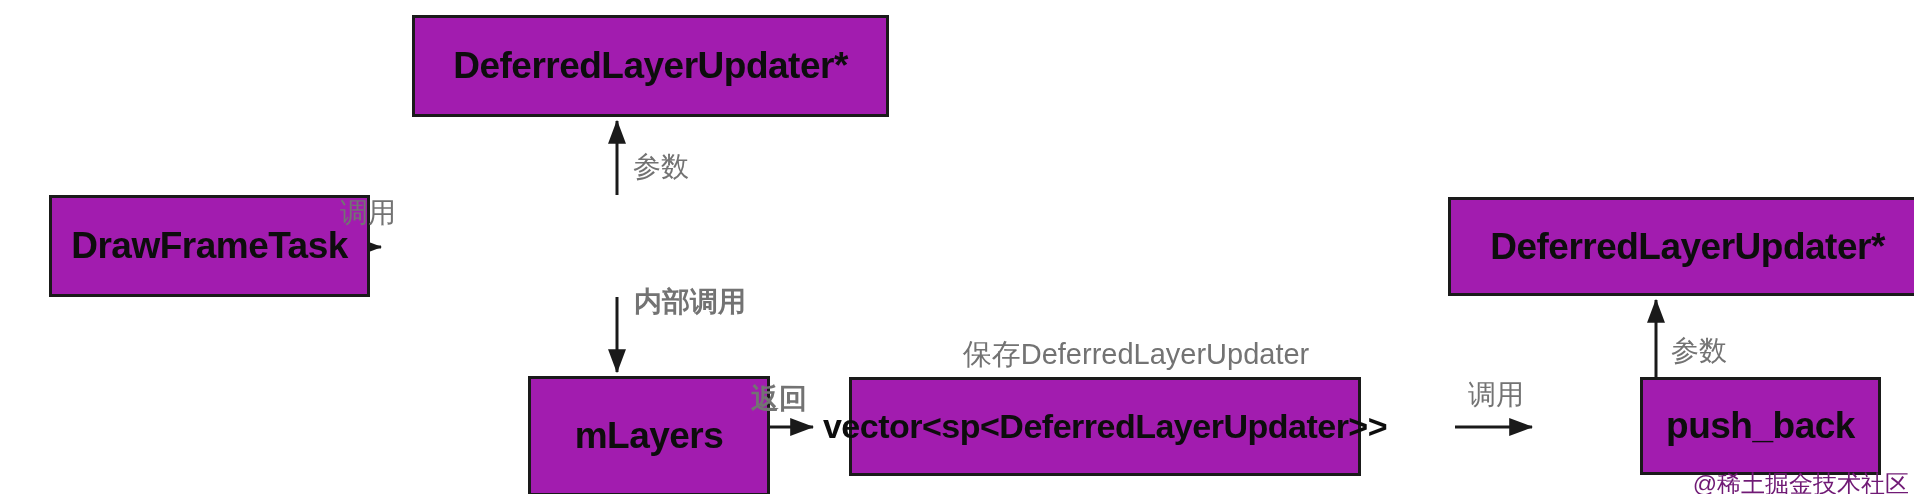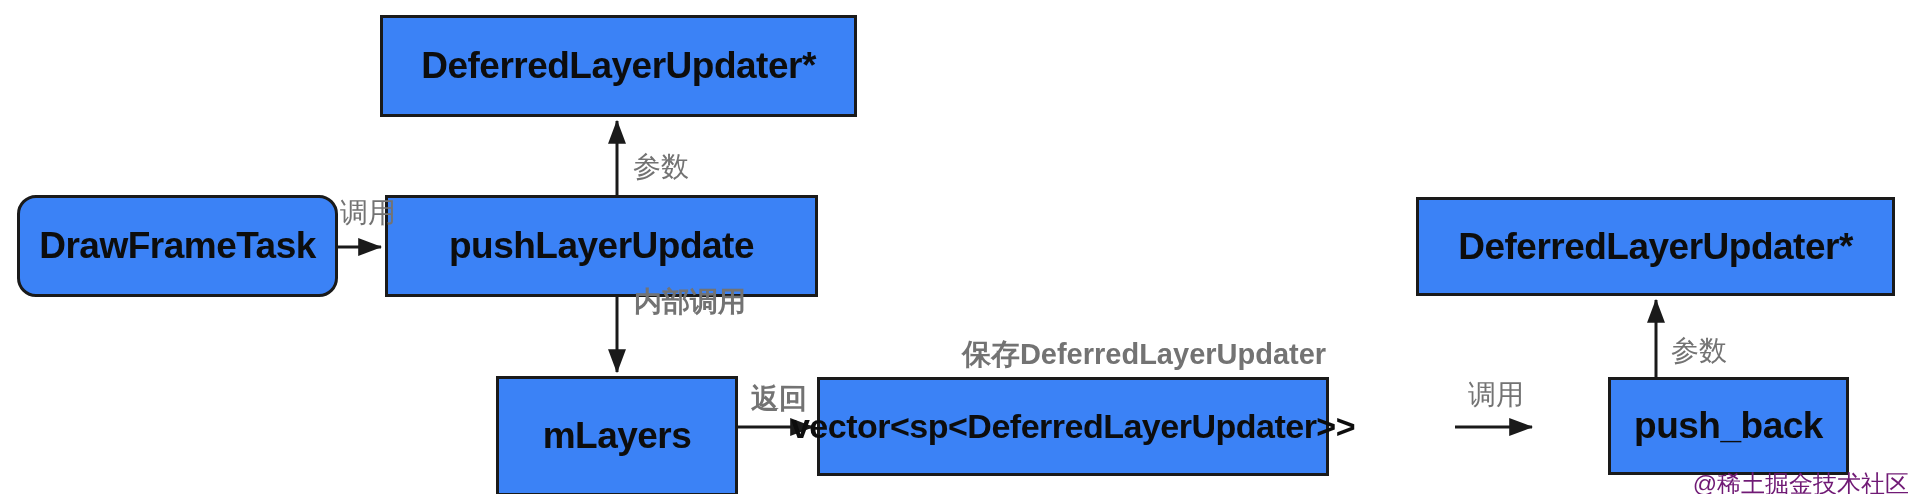--- a/index.html
+++ b/index.html
@@ -12,54 +12,55 @@
     position: relative;
     width: 1914px;
     height: 494px;
     background: #ffffff;
     overflow: hidden;
   }
   .node {
     position: absolute;
     box-sizing: border-box;
     border: 3px solid #1a1a1a;
-    background: #3b82f6;
+    background: #a21caf;
     display: flex;
     align-items: center;
     justify-content: center;
     color: #0d0d0d;
     font-weight: bold;
     font-size: 37px;
     white-space: nowrap;
     letter-spacing: -0.5px;
+    margin-left: 32px;
   }
   
   #node-deferred-top   { left: 380px;  top: 15px;  width: 477px; height: 102px; }
-  #node-drawframetask  { left: 17px;   top: 195px; width: 321px; height: 102px; border-radius: 19px; }
+  #node-drawframetask  { left: 17px;   top: 195px; width: 321px; height: 102px; }
   #node-pushlayerupdate{ left: 385px;  top: 195px; width: 433px; height: 102px; }
   #node-mlayers        { left: 496px;  top: 376px; width: 242px; height: 120px; }
   #node-vector         { left: 817px;  top: 377px; width: 512px; height: 99px; font-size: 34px; }
   #node-pushback       { left: 1608px; top: 377px; width: 241px; height: 98px; }
   #node-deferred-right { left: 1416px; top: 197px; width: 479px; height: 99px; }
 
   .edge-label {
     position: absolute;
     color: #737373;
     font-size: 28px;
     font-weight: normal;
     white-space: nowrap;
     line-height: 1.1;
   }
   #label-call-left     { left: 368px;  top: 198px; transform: translateX(-50%); }
   #label-param-left    { left: 633px;  top: 152px; }
   #label-internal-call { left: 634px;  top: 287px; font-weight: bold; }
   #label-return        { left: 751px;  top: 384px; font-weight: bold; }
   #label-call-right    { left: 1496px; top: 380px; transform: translateX(-50%); }
   #label-param-right   { left: 1671px; top: 336px; }
-  #label-save-note     { left: 1136px; top: 339px; transform: translateX(-50%); font-weight: bold; font-size: 29px; margin-left: 8px; }
+  #label-save-note     { left: 1136px; top: 339px; transform: translateX(-50%); font-weight: normal; font-size: 29px; }
 
   #arrows {
     position: absolute;
     left: 0; top: 0;
     width: 1914px;
     height: 494px;
     pointer-events: none;
   }
   #watermark {
     position: absolute;
@@ -89,21 +90,20 @@
       <line x1="738" y1="427" x2="813" y2="427" marker-end="url(#ah)"></line>
       <line x1="1455" y1="427" x2="1532" y2="427" marker-end="url(#ah)"></line>
       <line x1="1656" y1="377" x2="1656" y2="300" marker-end="url(#ah)"></line>
     </g>
   </svg>
 
   <div class="node" id="node-deferred-top">DeferredLayerUpdater*</div>
 
   <div class="node" id="node-drawframetask">DrawFrameTask</div>
 
-  <div class="node" id="node-pushlayerupdate">pushLayerUpdate</div>
 
   <div class="node" id="node-mlayers">mLayers</div>
 
   <div class="node" id="node-vector">vector&lt;sp&lt;DeferredLayerUpdater&gt;&gt;</div>
 
   <div class="node" id="node-pushback">push_back</div>
 
   <div class="node" id="node-deferred-right">DeferredLayerUpdater*</div>
 
   <div class="edge-label" id="label-call-left">调用</div>

